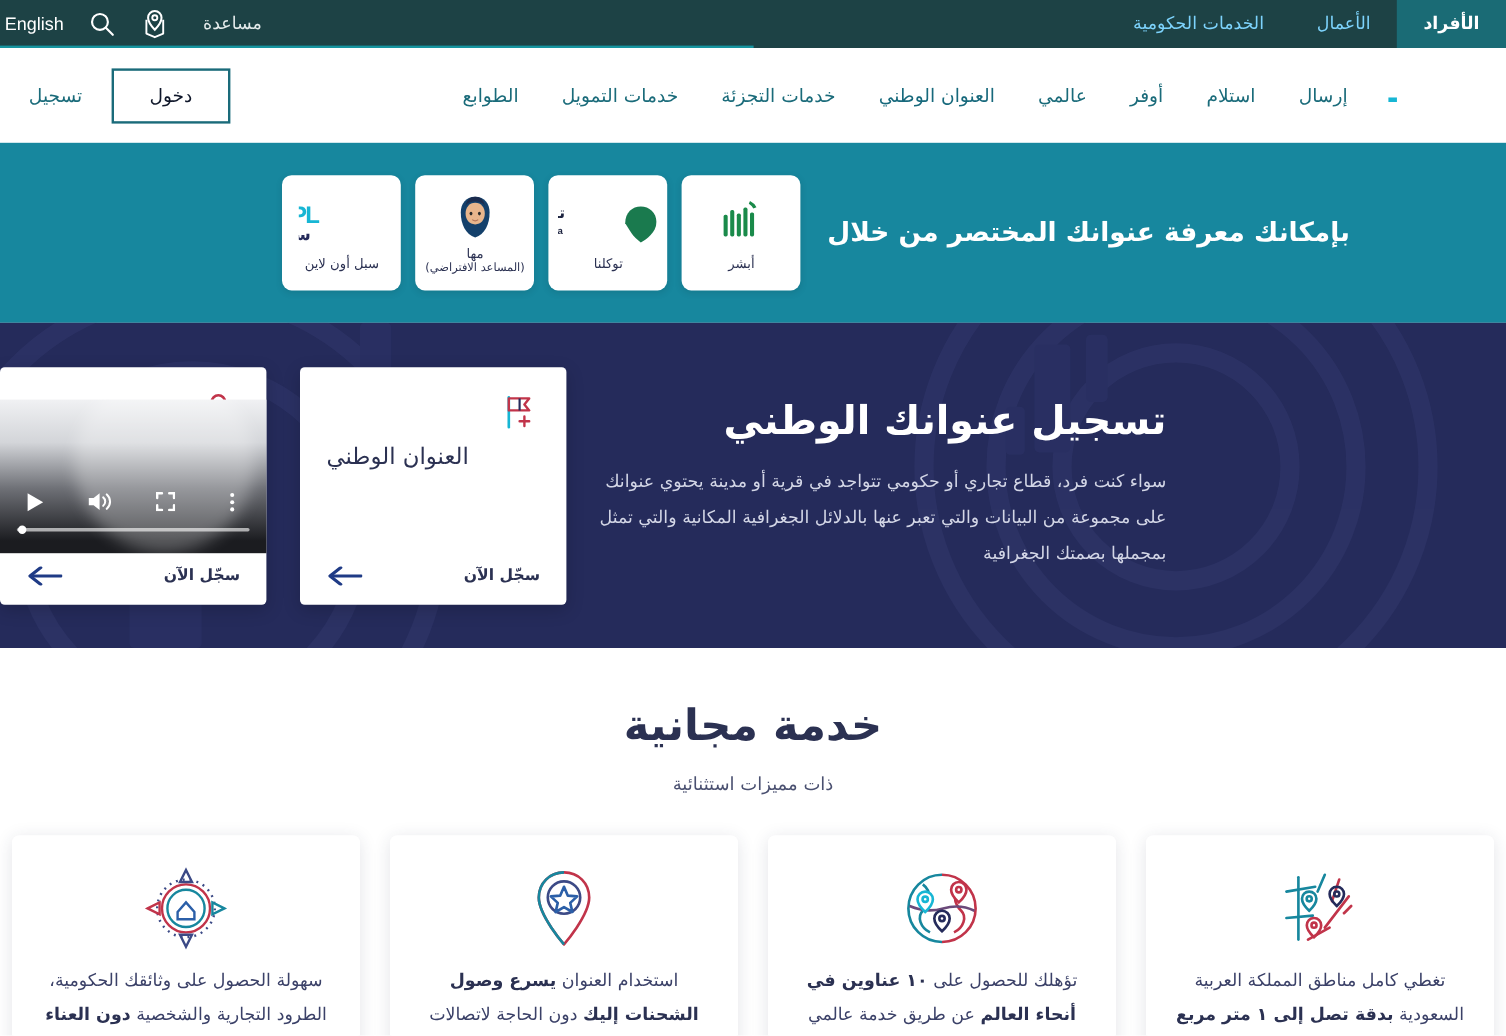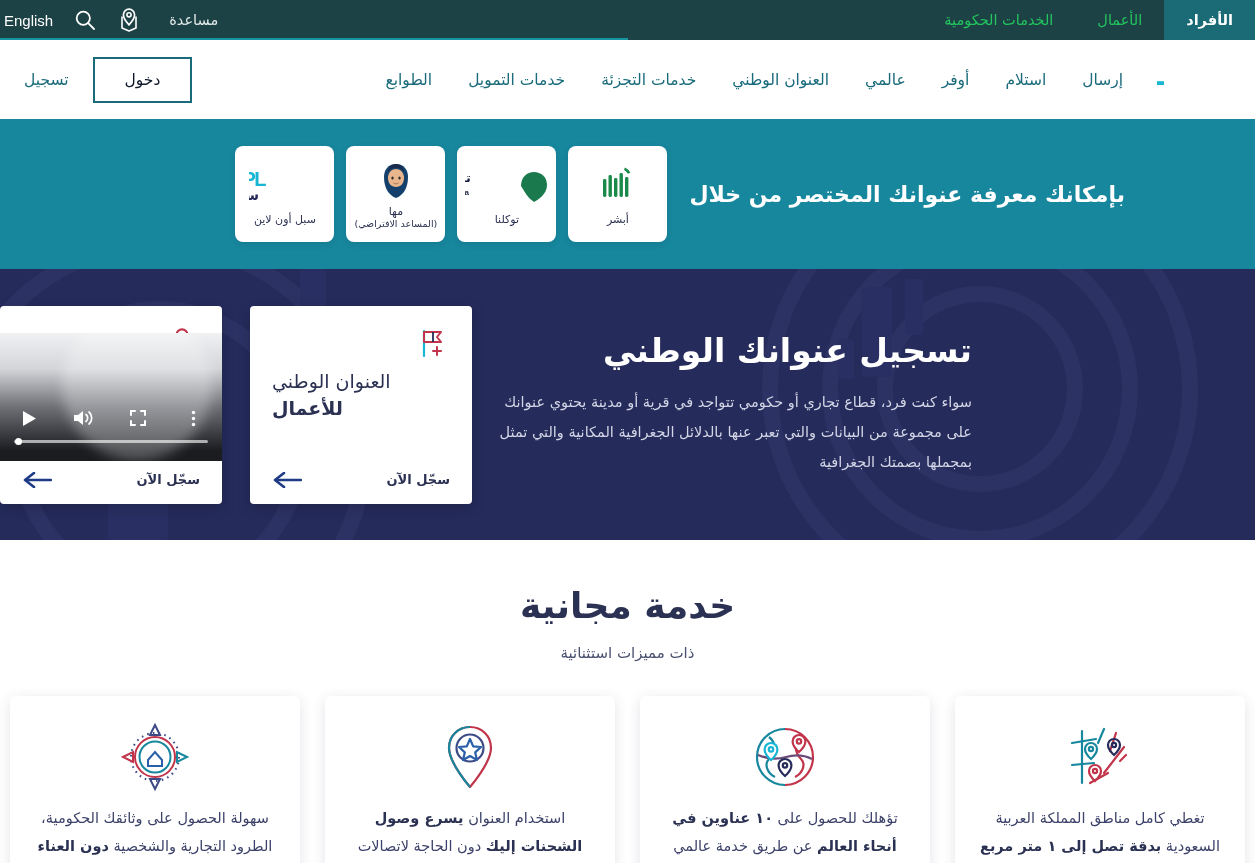--- a/index.html
+++ b/index.html
@@ -16,21 +16,21 @@
     background: #1d4245;
     display: flex; align-items: stretch;
     direction: rtl;
     position: relative;
   }
   .topbar-tabs { display: flex; align-items: stretch; direction: rtl; }
   .top-tab {
     display: flex; align-items: center; justify-content: center;
     padding: 0 22px;
     font-size: 14.5px;
-    color: #22c55e;
+    color: #7dd3fc;
     letter-spacing: .1px;
     cursor: pointer;
     white-space: nowrap;
   }
   .top-tab.active {
     background: #1a6b75;
     color: #ffffff;
     font-weight: bold;
   }
   .topbar-left {
@@ -413,21 +413,20 @@
         <div class="hc-icon">
           <svg width="34" height="34" viewBox="0 0 34 34" fill="none">
             <path d="M8 5 V30" stroke="#17b6d4" stroke-width="2.2" stroke-linecap="round"></path>
             <path d="M8 6 H25 L21 11 L25 16 H8 Z" stroke="#c1344a" stroke-width="2" fill="none" stroke-linejoin="round"></path>
             <path d="M17 6 V16" stroke="#252b5b" stroke-width="1.8"></path>
             <path d="M21 21 V29 M17 25 H25" stroke="#c1344a" stroke-width="2" stroke-linecap="round"></path>
           </svg>
         </div>
         <div class="hc-title">
           <span>العنوان الوطني</span>
-          <b>للأعمال</b>
         </div>
         <div class="hc-cta">
           <span class="hc-cta-label">سجّل الآن</span>
           <svg width="30" height="16" viewBox="0 0 30 16">
             <line x1="29" y1="8" x2="4" y2="8" stroke="#1f3b86" stroke-width="2.4" stroke-linecap="round"></line>
             <polyline points="12,1 3,8 12,15" fill="none" stroke="#1f3b86" stroke-width="2.6" stroke-linecap="round" stroke-linejoin="round"></polyline>
           </svg>
         </div>
       </div>
 

